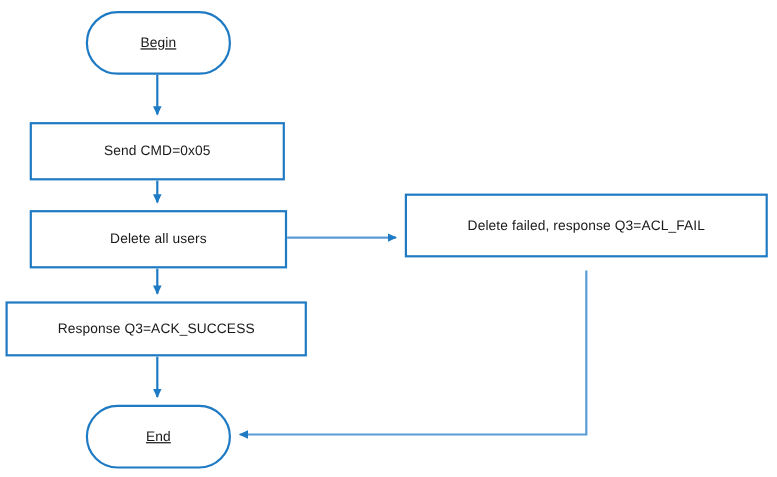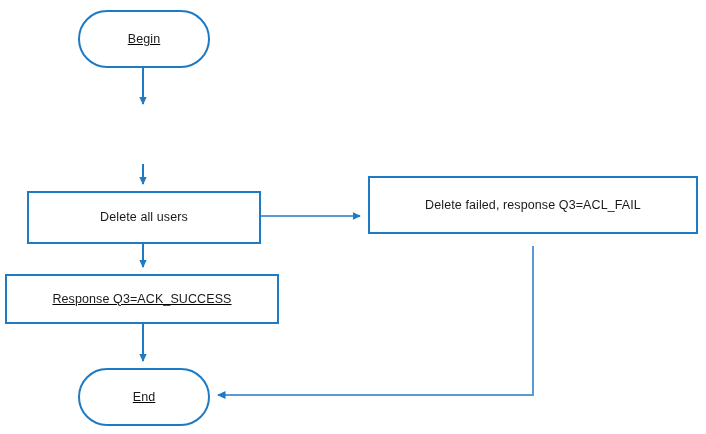--- a/index.html
+++ b/index.html
@@ -39,21 +39,21 @@
     border-radius: 999px;
     text-decoration: underline;
   }
   .process {
     border-radius: 0;
   }
   
   #node-begin   { left: 78px;  top: 10px;  width: 132px; height: 58px; }
   #node-send    { left: 27px;  top: 111px; width: 232px; height: 53px; }
   #node-delete  { left: 27px;  top: 191px; width: 234px; height: 53px; }
-  #node-success { left: 5px;   top: 274px; width: 274px; height: 50px; text-decoration: underline; }
+  #node-success { left: 5px;   top: 274px; width: 274px; height: 50px; }
   #node-end     { left: 78px;  top: 368px; width: 132px; height: 58px; }
   #node-fail    { left: 368px; top: 176px; width: 330px; height: 58px; }
 
   
   #connectors {
     position: absolute;
     left: 0;
     top: 0;
     width: 706px;
     height: 434px;
@@ -96,20 +96,23 @@
 
     <g>
       <polyline points="533,246 533,395 218,395" fill="none" stroke="#5B9BD5" stroke-width="2" marker-end="url(#arrow-dark-left)"></polyline>
     </g>
   </svg>
 
   <div id="node-begin" class="node terminator">
     <span class="label">Begin</span>
   </div>
 
+  <div id="node-send" class="node process">
+    <span class="label">Send CMD=0x05</span>
+  </div>
 
   <div id="node-delete" class="node process">
     <span class="label">Delete all users</span>
   </div>
 
   <div id="node-success" class="node process">
     <span class="label">Response Q3=ACK_SUCCESS</span>
   </div>
 
   <div id="node-fail" class="node process">

